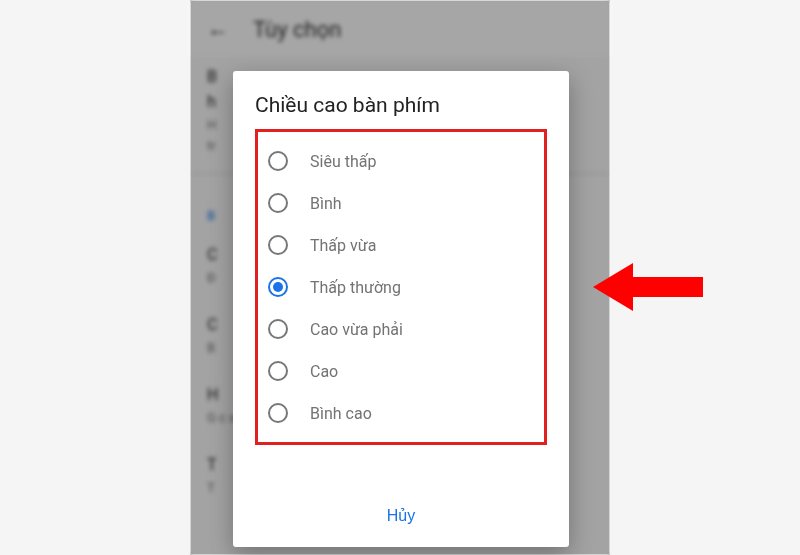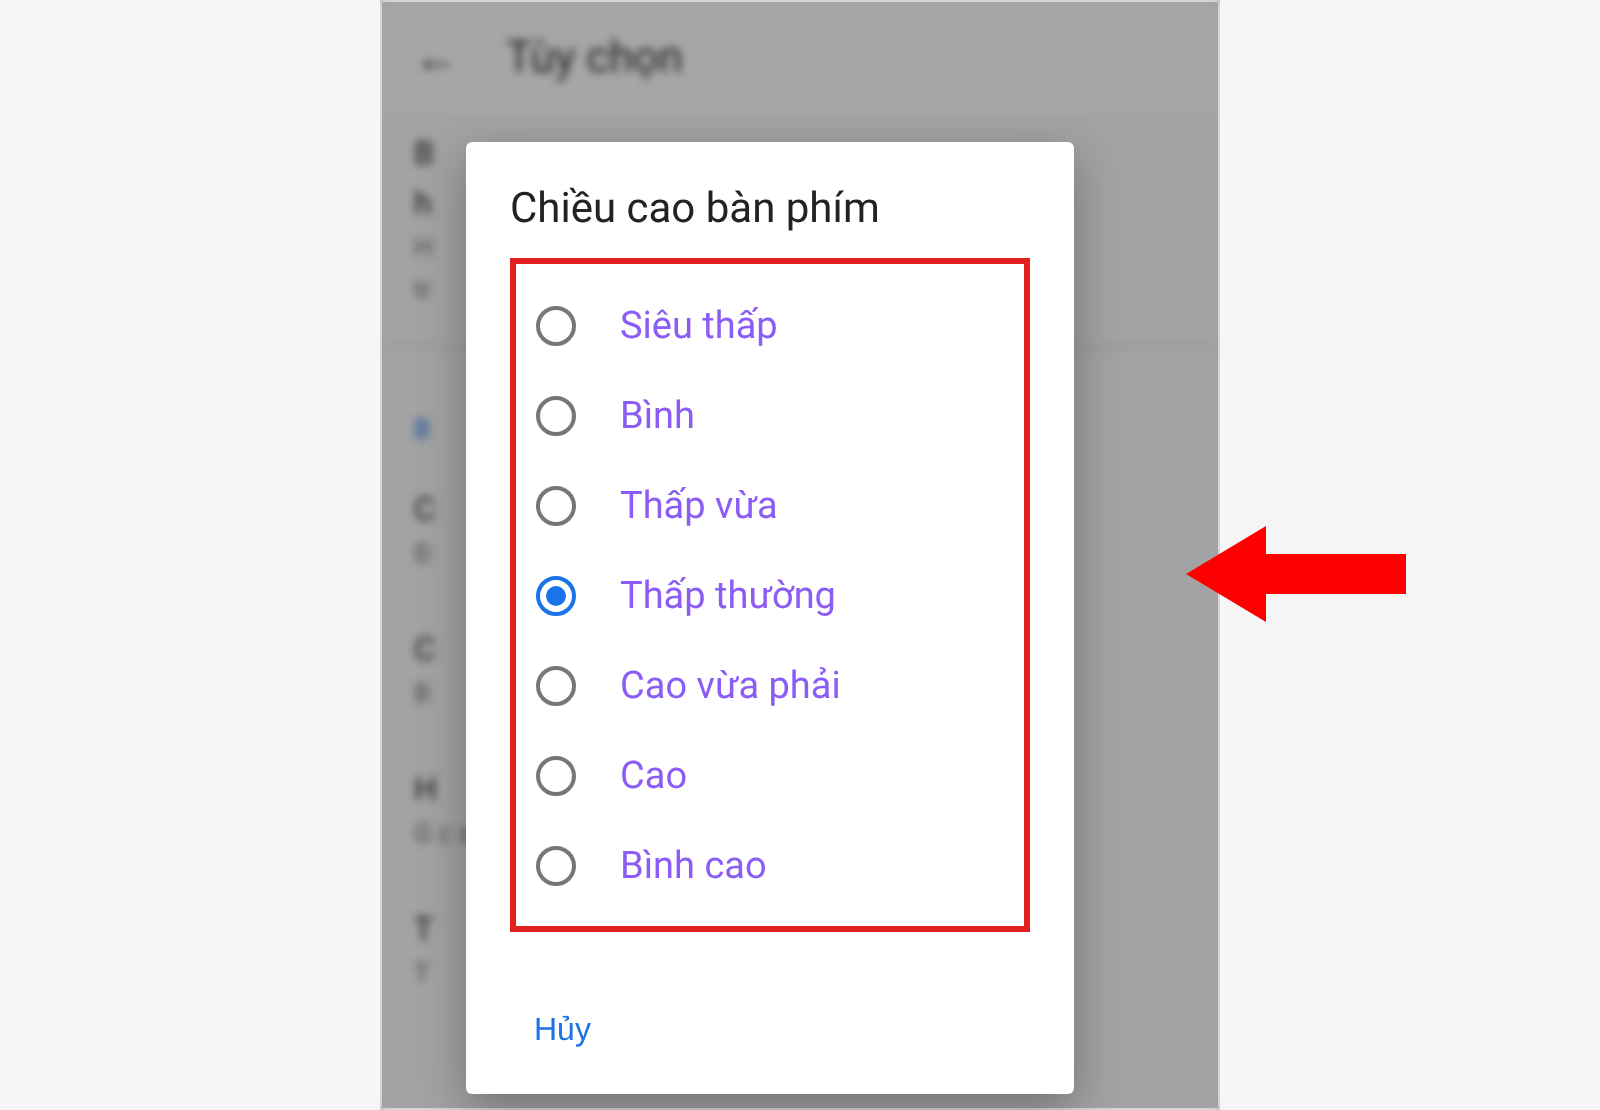--- a/index.html
+++ b/index.html
@@ -59,21 +59,21 @@
     position: absolute;
     inset: 0;
     background: rgba(0,0,0,0.35);
   }
 
   
   .dialog {
     position: absolute;
     left: 42px;
     top: 70px;
-    width: 304px;
+    width: 336px;
     height: 476px;
     background: #fff;
     border-radius: 3px;
     box-shadow: 0 8px 24px rgba(0,0,0,0.3);
     padding: 22px 22px 14px 22px;
     display: flex;
     flex-direction: column;
   }
   .dialog-title {
     font-size: 21px;
@@ -105,27 +105,27 @@
   }
   .radio.selected::after {
     content: "";
     position: absolute;
     left: 3px; top: 3px;
     width: 10px; height: 10px;
     background: #1a73e8;
     border-radius: 50%;
   }
   .option-label {
-    font-size: 19px;
-    color: #8b5cf6;
+    font-size: 16px;
+    color: #737373;
   }
   .dialog-actions {
     margin-top: auto;
     display: flex;
-    justify-content: flex-start;
+    justify-content: center;
     padding-top: 10px;
   }
   .cancel-btn {
     background: none;
     border: none;
     color: #1a73e8;
     font-size: 16px;
     font-weight: 500;
     padding: 8px 12px;
     cursor: pointer;

